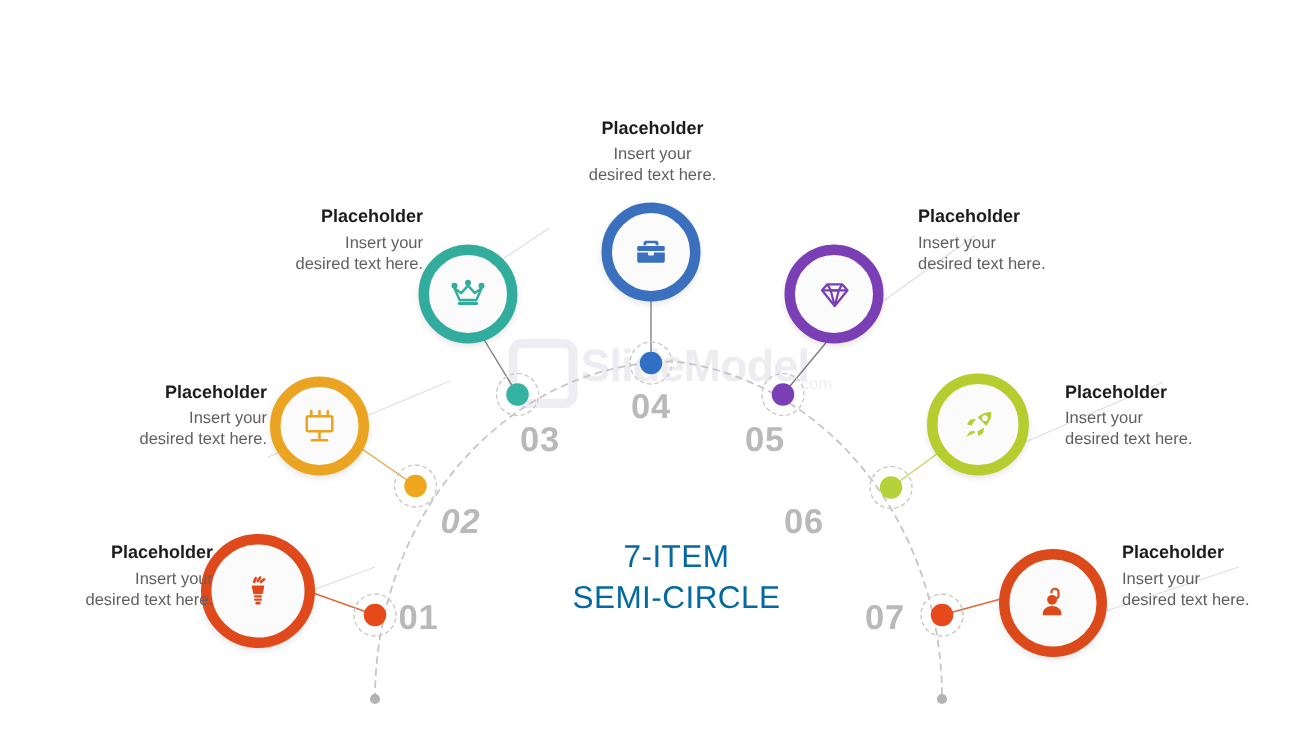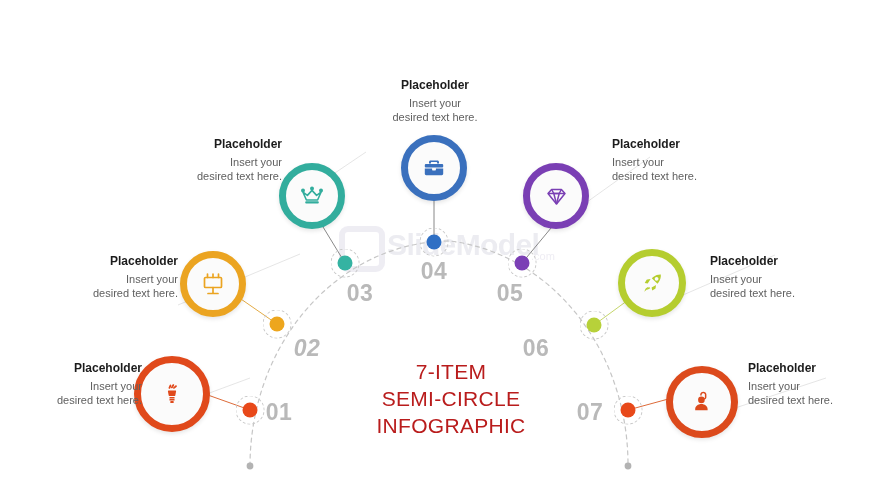--- a/index.html
+++ b/index.html
@@ -49,21 +49,21 @@
   #watermark .wm-dot{
     position:absolute;left:196px;top:28px;
     font-size:11px;font-weight:400;color:#eceaf2;
   }
 
   
   #center-label{
     position:absolute;left:340px;top:358px;width:222px;
     text-align:center;
     font-size:21px;line-height:27px;
-    color:#b91c1c;
+    color:#0369a1;
     letter-spacing:.3px;
   }
 
   
   #arc-layer{position:absolute;left:0;top:0;width:870px;height:489px;}
 
   
   .node-dot{
     position:absolute;
     width:15px;height:15px;border-radius:50%;
@@ -296,16 +296,15 @@
 
   <div class="txt-block ta-left" style="left:748px;top:360px;width:130px;">
     <p class="ph">Placeholder</p>
     <p class="body">Insert your</p>
     <p class="body">desired text here.</p>
   </div>
 
   <div id="center-label">
     <div>7-ITEM</div>
     <div>SEMI-CIRCLE</div>
-    <div>INFOGRAPHIC</div>
   </div>
 
 </div>
 
 </body></html>

